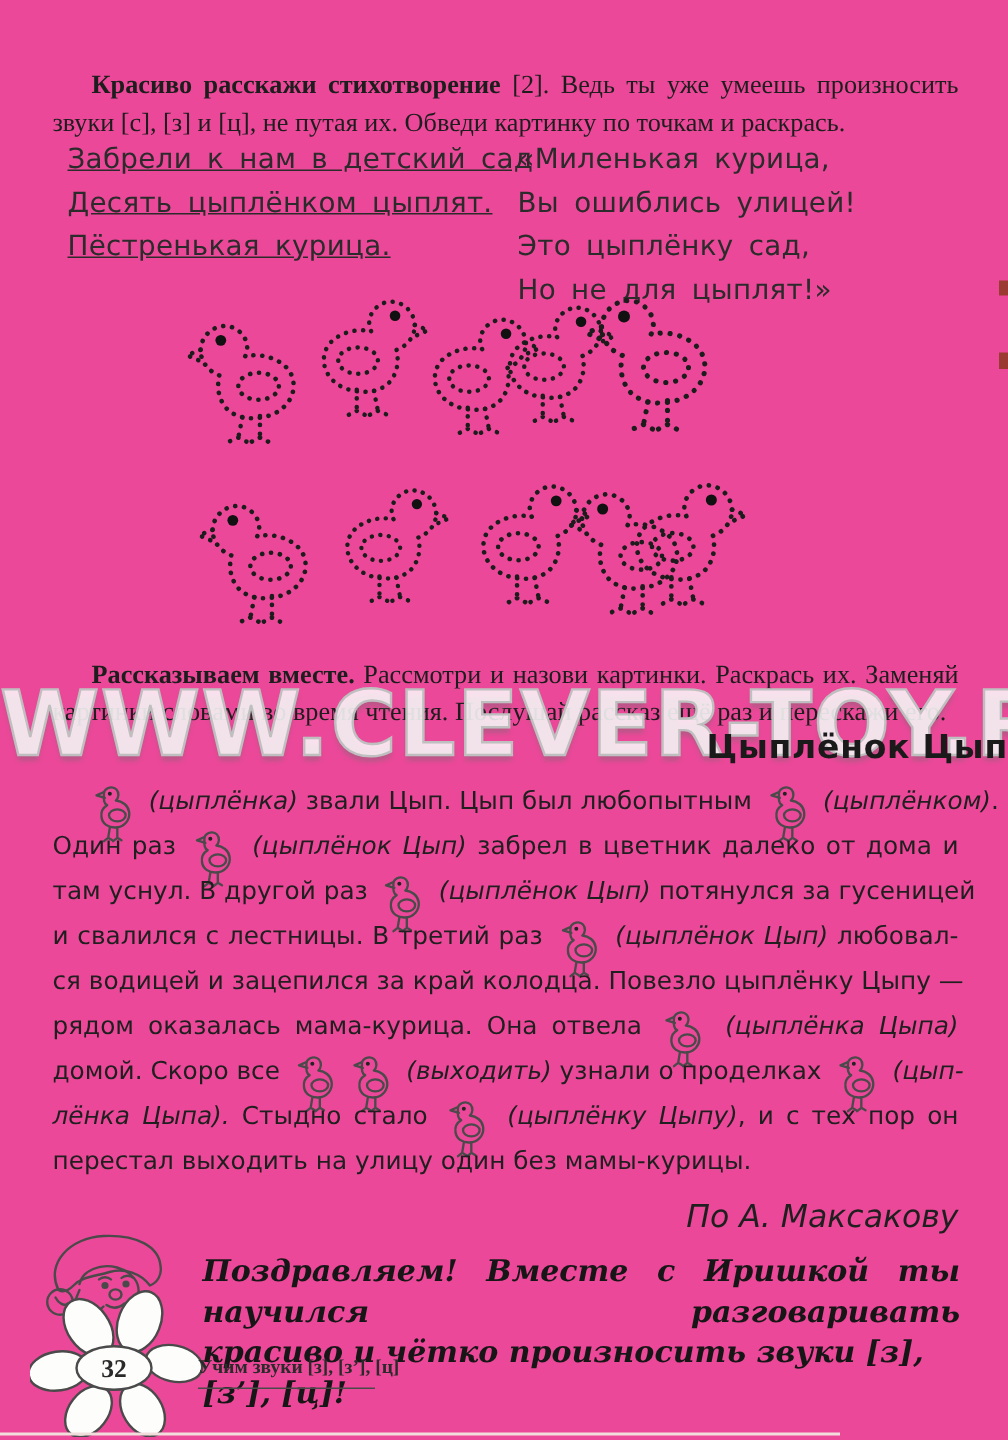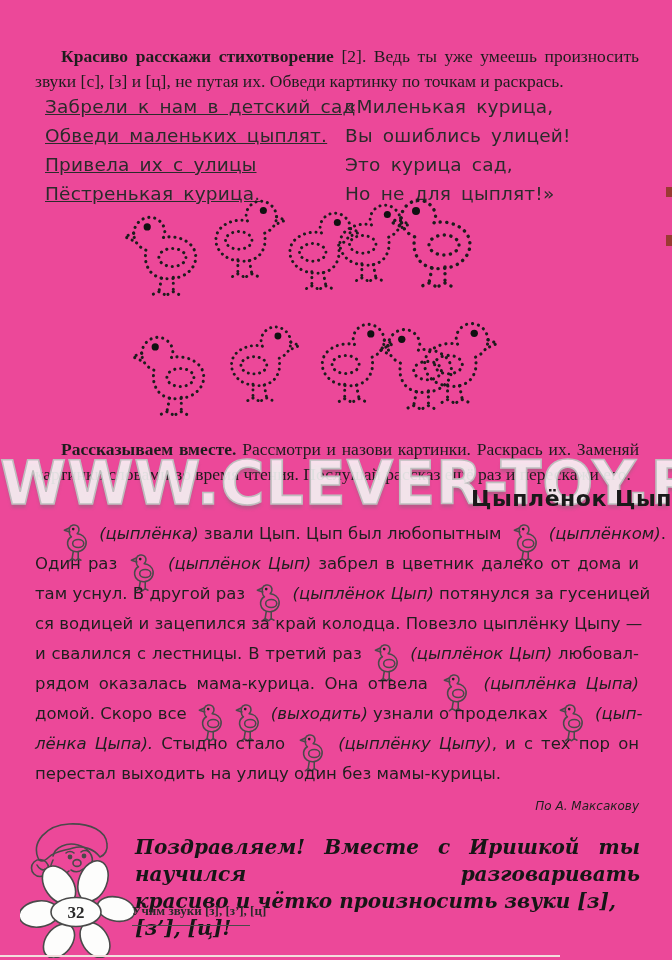--- a/index.html
+++ b/index.html
@@ -47,21 +47,21 @@
     font-size:16.5px; line-height:30px; color:#1f1f1f; z-index:2;
   }
   .sline{height:30px; text-align:justify; text-align-last:justify; overflow:visible; white-space:nowrap;}
   .sline.last{text-align-last:left;}
   .sline:first-child{text-indent:22px;}
   .sline em{font-style:italic;}
   .chick{display:inline-block; height:40px; width:auto;
          vertical-align:-13px; margin:-15px 4px -11px 4px;}
   .attribution{
     position:absolute; right:33px; top:799px;
-    font-style:italic; font-size:12px; color:#1f1f1f;
+    font-style:italic; font-size:21px; color:#1f1f1f;
   }
   
   #gnome{position:absolute; left:25px; top:820px;}
   .congrats{
     position:absolute; left:135px; top:834px; width:505px;
     font-family:"DejaVu Serif","Liberation Serif",serif;
     font-weight:bold; font-style:italic; font-size:20px; line-height:27px; color:#161616;
   }
   .congrats .l1{text-align:justify; text-align-last:justify;}
   #flower{position:absolute; left:20px; top:860px;}
@@ -81,28 +81,27 @@
 </style>
 </head>
 <body>
 
 <div class="page">
 
   <p class="serifpar" id="instr-top"><b>Красиво расскажи стихотворение</b><span> [2]. Ведь ты уже умеешь произносить звуки [с], [з] и [ц], не путая их. Обведи картинку по точкам и раскрась.</span></p>
 
   <div class="poem" id="poem-left">
     <div>Забрели к нам в детский сад</div>
-    <div>Обведи маленьких цыплят.</div>
-    <div>Привела их с улицы</div>
+    <div>Десять цыплёнком цыплят.</div>
     <div>Пёстренькая курица.</div>
   </div>
   <div class="poem" id="poem-right">
     <div>«Миленькая курица,</div>
     <div>Вы ошиблись улицей!</div>
-    <div>Это курица сад,</div>
+    <div>Это цыплёнку сад,</div>
     <div>Но не для цыплят!»</div>
   </div>
 
   <svg id="dots-art" width="476" height="248" viewBox="0 0 476 248">
     <defs>
       <g id="dchick">
         <path class="dot" d="M13,28 L3,32 L12,36"></path>
         <path class="dot" d="M13,28 C14,14 28,7 38,12 C46,16 50,25 46,33 C57,30 72,34 79,44 C86,56 80,70 66,76 C52,81 38,79 31,70 C26,63 25,55 27,47 C19,44 13,37 13,28 Z"></path>
         <ellipse class="dot" cx="56" cy="55" rx="15" ry="10"></ellipse>
         <path class="dot" d="M44,78 L41,93 M41,93 L34,96 M41,93 L47,96"></path>
@@ -162,31 +161,31 @@
       <div class="sline">там уснул. В другой раз <svg class="chick" viewBox="0 0 26 36">
           <g stroke="#4a4a4a" fill="none" stroke-width="1.4" stroke-linecap="round" stroke-linejoin="round">
             <path d="M8,8 L3,6.5 L7.5,4.5"></path>
             <path d="M7.5,4.8 C8.5,1.5 13,0.8 15,3 C16.8,5 16.4,8 14.6,9.6 C18.5,10 22,12.5 22.6,16.5 C23.3,21.5 19.5,25.5 14.5,25.8 C10,26 6.5,23.5 6,19.5 C5.6,16.5 7,13.8 9.4,12.4 C7.6,11.6 7.2,9.8 7.5,4.8 Z"></path>
             <ellipse cx="15.5" cy="18.5" rx="5" ry="3.6"></ellipse>
             <path d="M11,26 L10,32 M10,32 L7.5,34 M10,32 L12.5,33.5"></path>
             <path d="M15.5,25.8 L15.5,32 M15.5,32 L13,34 M15.5,32 L18,33.5"></path>
           </g>
           <circle cx="11" cy="5.5" r="1.2" fill="#222"></circle>
         </svg> <em>(цыплёнок Цып)</em> потянулся за гусеницей</div>
+      <div class="sline">и свалился с лестницы. В третий раз <svg class="chick" viewBox="0 0 26 36">
+          <g stroke="#4a4a4a" fill="none" stroke-width="1.4" stroke-linecap="round" stroke-linejoin="round">
+            <path d="M8,8 L3,6.5 L7.5,4.5"></path>
+            <path d="M7.5,4.8 C8.5,1.5 13,0.8 15,3 C16.8,5 16.4,8 14.6,9.6 C18.5,10 22,12.5 22.6,16.5 C23.3,21.5 19.5,25.5 14.5,25.8 C10,26 6.5,23.5 6,19.5 C5.6,16.5 7,13.8 9.4,12.4 C7.6,11.6 7.2,9.8 7.5,4.8 Z"></path>
+            <ellipse cx="15.5" cy="18.5" rx="5" ry="3.6"></ellipse>
+            <path d="M11,26 L10,32 M10,32 L7.5,34 M10,32 L12.5,33.5"></path>
+            <path d="M15.5,25.8 L15.5,32 M15.5,32 L13,34 M15.5,32 L18,33.5"></path>
+          </g>
+          <circle cx="11" cy="5.5" r="1.2" fill="#222"></circle>
+        </svg> <em>(цыплёнок Цып)</em> любовал-</div>
       <div class="sline">ся водицей и зацепился за край колодца. Повезло  цыплёнку Цыпу —</div>
-      <div class="sline">и свалился с лестницы. В третий раз <svg class="chick" viewBox="0 0 26 36">
-          <g stroke="#4a4a4a" fill="none" stroke-width="1.4" stroke-linecap="round" stroke-linejoin="round">
-            <path d="M8,8 L3,6.5 L7.5,4.5"></path>
-            <path d="M7.5,4.8 C8.5,1.5 13,0.8 15,3 C16.8,5 16.4,8 14.6,9.6 C18.5,10 22,12.5 22.6,16.5 C23.3,21.5 19.5,25.5 14.5,25.8 C10,26 6.5,23.5 6,19.5 C5.6,16.5 7,13.8 9.4,12.4 C7.6,11.6 7.2,9.8 7.5,4.8 Z"></path>
-            <ellipse cx="15.5" cy="18.5" rx="5" ry="3.6"></ellipse>
-            <path d="M11,26 L10,32 M10,32 L7.5,34 M10,32 L12.5,33.5"></path>
-            <path d="M15.5,25.8 L15.5,32 M15.5,32 L13,34 M15.5,32 L18,33.5"></path>
-          </g>
-          <circle cx="11" cy="5.5" r="1.2" fill="#222"></circle>
-        </svg> <em>(цыплёнок Цып)</em> любовал-</div>
       <div class="sline">рядом оказалась мама-курица. Она отвела <svg class="chick" viewBox="0 0 26 36">
           <g stroke="#4a4a4a" fill="none" stroke-width="1.4" stroke-linecap="round" stroke-linejoin="round">
             <path d="M8,8 L3,6.5 L7.5,4.5"></path>
             <path d="M7.5,4.8 C8.5,1.5 13,0.8 15,3 C16.8,5 16.4,8 14.6,9.6 C18.5,10 22,12.5 22.6,16.5 C23.3,21.5 19.5,25.5 14.5,25.8 C10,26 6.5,23.5 6,19.5 C5.6,16.5 7,13.8 9.4,12.4 C7.6,11.6 7.2,9.8 7.5,4.8 Z"></path>
             <ellipse cx="15.5" cy="18.5" rx="5" ry="3.6"></ellipse>
             <path d="M11,26 L10,32 M10,32 L7.5,34 M10,32 L12.5,33.5"></path>
             <path d="M15.5,25.8 L15.5,32 M15.5,32 L13,34 M15.5,32 L18,33.5"></path>
           </g>
           <circle cx="11" cy="5.5" r="1.2" fill="#222"></circle>
         </svg> <em>(цыплёнка Цыпа)</em></div>

